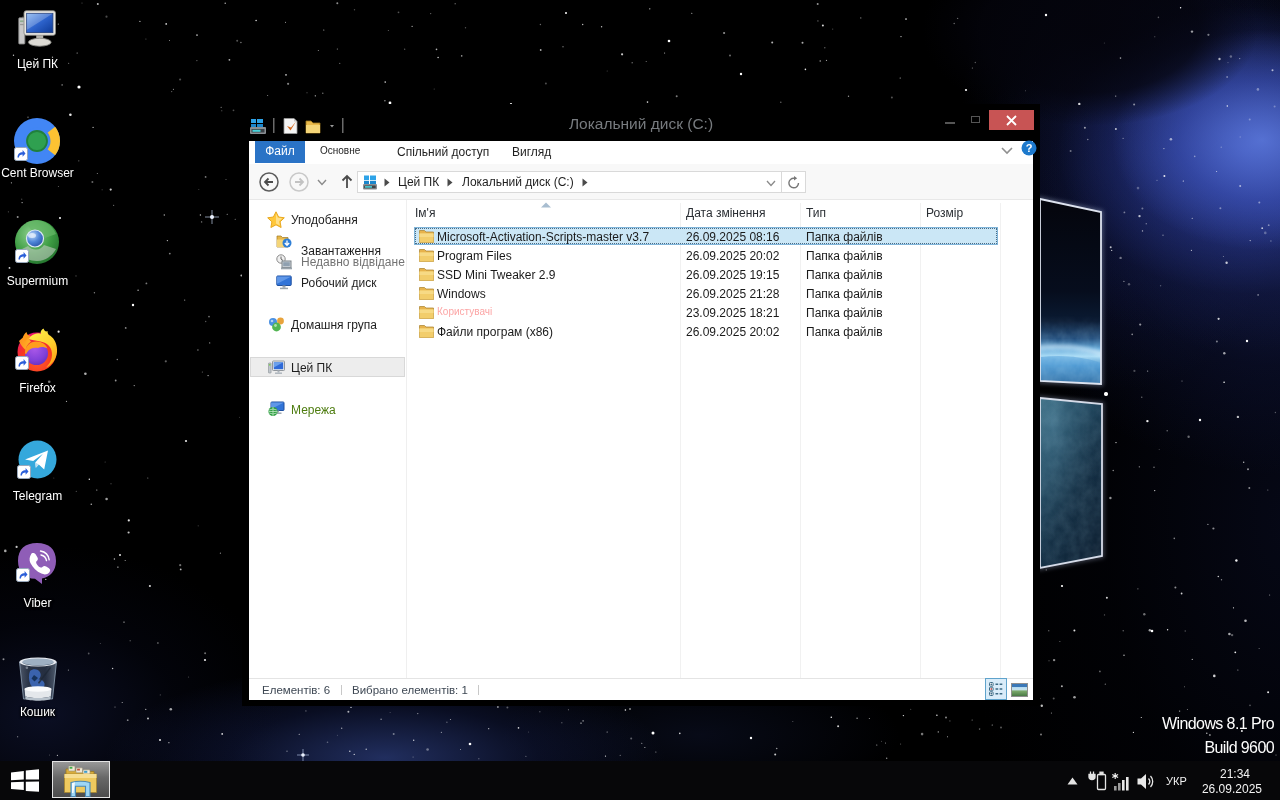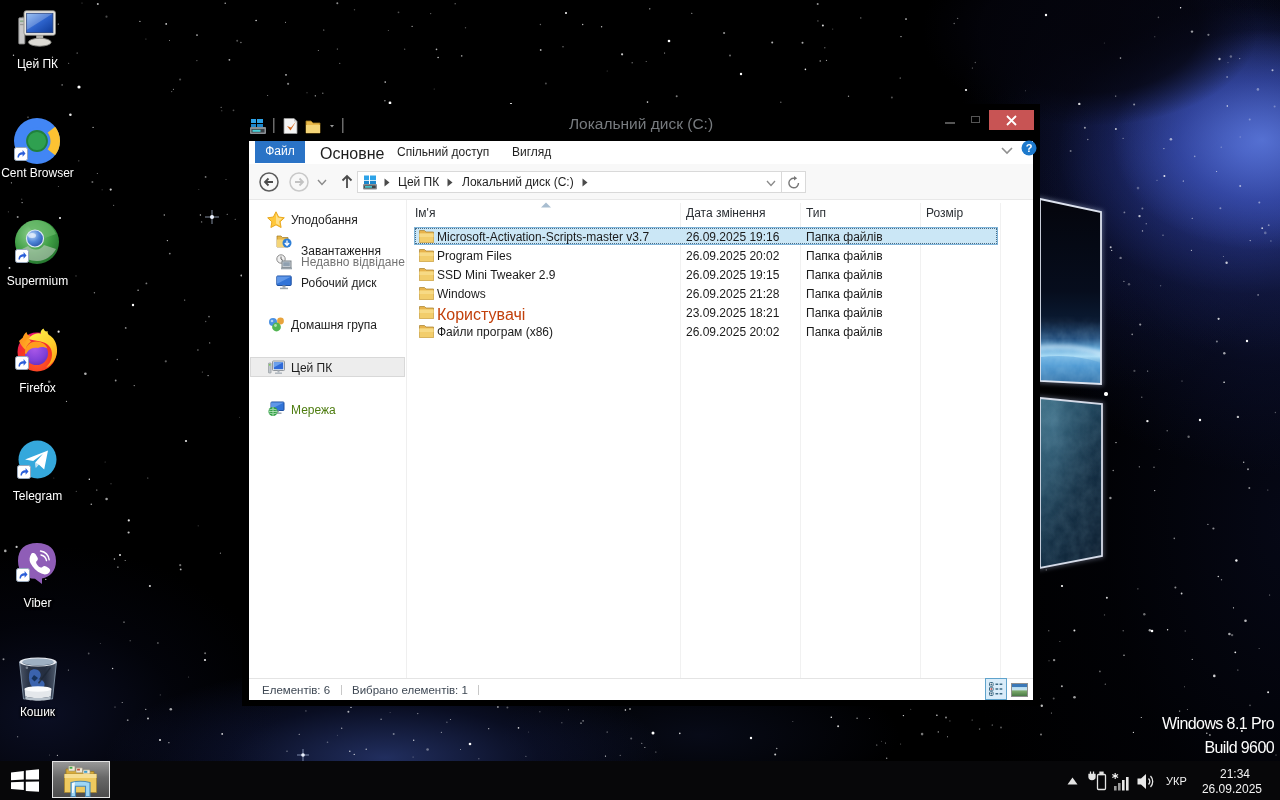--- a/index.html
+++ b/index.html
@@ -866,21 +866,21 @@
       </div>
   <div class="abs" style="left:740px;top:0px;width:45px;height:20px;background:#c85454">
    <svg style="position:absolute;left:17px;top:4.5px" width="11" height="11" viewBox="0 0 11 11">
           <path d="M1,1 L10,10 M10,1 L1,10" stroke="#fff" stroke-width="1.8"></path>
         </svg>
   </div>
  </div>
 
  <div class="abs" style="left:7px;top:37px;width:784px;height:40px;background:#fff;border-bottom:5px solid #d946ef">
   <div class="abs" style="left:6px;top:0;width:50px;height:22px;background:#2a73c6;color:#fff;font-size:12px;text-align:center;line-height:21px">Файл</div>
-  <div class="abs" style="left:71px;top:4px;font-size:16px;color:#1e1e1e">Основне</div>
+  <div class="abs" style="left:71px;top:4px;font-size:10px;color:#1e1e1e">Основне</div>
   <div class="abs" style="left:148px;top:4px;font-size:12px;color:#1e1e1e">Спільний доступ</div>
   <div class="abs" style="left:263px;top:4px;font-size:12px;color:#1e1e1e">Вигляд</div>
   <svg class="abs" style="left:752px;top:6px" width="12" height="8" viewBox="0 0 12 8">
         <path d="M1,1 L6,6 L11,1" stroke="#8f8f8f" stroke-width="1.6" fill="none"></path>
       </svg>
   <svg class="abs" style="left:772px;top:-1px" width="16" height="16" viewBox="0 0 16 16">
         <circle cx="8" cy="8" r="7.5" fill="#1d79cc"></circle>
         <text x="8" y="12" font-size="11" font-weight="bold" fill="#fff" text-anchor="middle" font-family="Liberation Sans">?</text>
       </svg>
  </div>
@@ -1005,21 +1005,21 @@
  <div class="abs" style="left:564px;top:102px;font-size:12px;color:#2a2e33">Тип</div>
  <div class="abs" style="left:684px;top:102px;font-size:12px;color:#2a2e33">Розмір</div>
 
  <div class="abs" style="left:172px;top:123px;width:584px;height:18px;background:#cbe7f6;border:1px solid #7fb5da;outline:1px dotted #4a6a84;outline-offset:-2px"></div>
  <svg class="abs" style="left:177px;top:125px" width="15" height="14" viewBox="0 0 15 14">
       <path d="M0.5,1.5 L5.5,1.5 L7,3 L14.5,3 L14.5,13.5 L0.5,13.5 Z" fill="#e7b34c" stroke="#b08a3a" stroke-width="0.8"></path>
       <path d="M0.5,4.5 L14.5,4.5 L14.5,13.5 L0.5,13.5 Z" fill="#f2cd6b"></path>
       <path d="M0.5,4.5 L14.5,4.5 L14.5,8 L0.5,8 Z" fill="#f7da85"></path>
     </svg>
  <div class="abs" style="left:195px;top:126px;font-size:12px;color:#1a1a1a">Microsoft-Activation-Scripts-master v3.7</div>
- <div class="abs" style="left:444px;top:126px;font-size:12px;color:#1a1a1a">26.09.2025 19:16</div>
+ <div class="abs" style="left:444px;top:126px;font-size:12px;color:#1a1a1a">26.09.2025 08:16</div>
  <div class="abs" style="left:564px;top:126px;font-size:12px;color:#1a1a1a">Папка файлів</div>
  <svg class="abs" style="left:177px;top:144px" width="15" height="14" viewBox="0 0 15 14">
       <path d="M0.5,1.5 L5.5,1.5 L7,3 L14.5,3 L14.5,13.5 L0.5,13.5 Z" fill="#e7b34c" stroke="#b08a3a" stroke-width="0.8"></path>
       <path d="M0.5,4.5 L14.5,4.5 L14.5,13.5 L0.5,13.5 Z" fill="#f2cd6b"></path>
       <path d="M0.5,4.5 L14.5,4.5 L14.5,8 L0.5,8 Z" fill="#f7da85"></path>
     </svg>
  <div class="abs" style="left:195px;top:145px;font-size:12px;color:#1a1a1a">Program Files</div>
  <div class="abs" style="left:444px;top:145px;font-size:12px;color:#1a1a1a">26.09.2025 20:02</div>
  <div class="abs" style="left:564px;top:145px;font-size:12px;color:#1a1a1a">Папка файлів</div>
  <svg class="abs" style="left:177px;top:163px" width="15" height="14" viewBox="0 0 15 14">
@@ -1036,21 +1036,21 @@
       <path d="M0.5,4.5 L14.5,4.5 L14.5,8 L0.5,8 Z" fill="#f7da85"></path>
     </svg>
  <div class="abs" style="left:195px;top:183px;font-size:12px;color:#1a1a1a">Windows</div>
  <div class="abs" style="left:444px;top:183px;font-size:12px;color:#1a1a1a">26.09.2025 21:28</div>
  <div class="abs" style="left:564px;top:183px;font-size:12px;color:#1a1a1a">Папка файлів</div>
  <svg class="abs" style="left:177px;top:201px" width="15" height="14" viewBox="0 0 15 14">
       <path d="M0.5,1.5 L5.5,1.5 L7,3 L14.5,3 L14.5,13.5 L0.5,13.5 Z" fill="#e7b34c" stroke="#b08a3a" stroke-width="0.8"></path>
       <path d="M0.5,4.5 L14.5,4.5 L14.5,13.5 L0.5,13.5 Z" fill="#f2cd6b"></path>
       <path d="M0.5,4.5 L14.5,4.5 L14.5,8 L0.5,8 Z" fill="#f7da85"></path>
     </svg>
- <div class="abs" style="left:195px;top:202px;font-size:16px;color:#c2410c">Користувачі</div>
+ <div class="abs" style="left:195px;top:202px;font-size:10px;color:#fca5a5">Користувачі</div>
  <div class="abs" style="left:444px;top:202px;font-size:12px;color:#1a1a1a">23.09.2025 18:21</div>
  <div class="abs" style="left:564px;top:202px;font-size:12px;color:#1a1a1a">Папка файлів</div>
  <svg class="abs" style="left:177px;top:220px" width="15" height="14" viewBox="0 0 15 14">
       <path d="M0.5,1.5 L5.5,1.5 L7,3 L14.5,3 L14.5,13.5 L0.5,13.5 Z" fill="#e7b34c" stroke="#b08a3a" stroke-width="0.8"></path>
       <path d="M0.5,4.5 L14.5,4.5 L14.5,13.5 L0.5,13.5 Z" fill="#f2cd6b"></path>
       <path d="M0.5,4.5 L14.5,4.5 L14.5,8 L0.5,8 Z" fill="#f7da85"></path>
     </svg>
  <div class="abs" style="left:195px;top:221px;font-size:12px;color:#1a1a1a">Файли програм (x86)</div>
  <div class="abs" style="left:444px;top:221px;font-size:12px;color:#1a1a1a">26.09.2025 20:02</div>
  <div class="abs" style="left:564px;top:221px;font-size:12px;color:#1a1a1a">Папка файлів</div>

